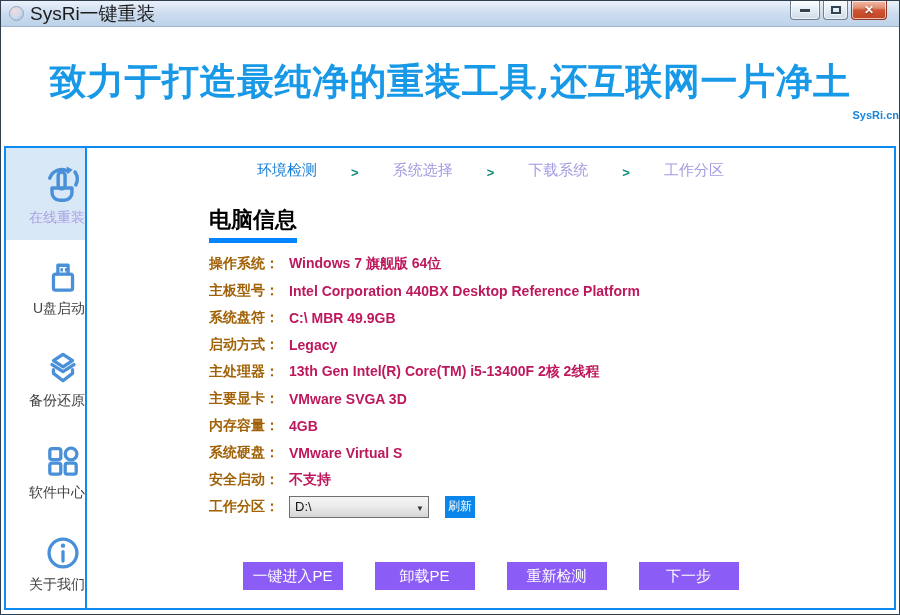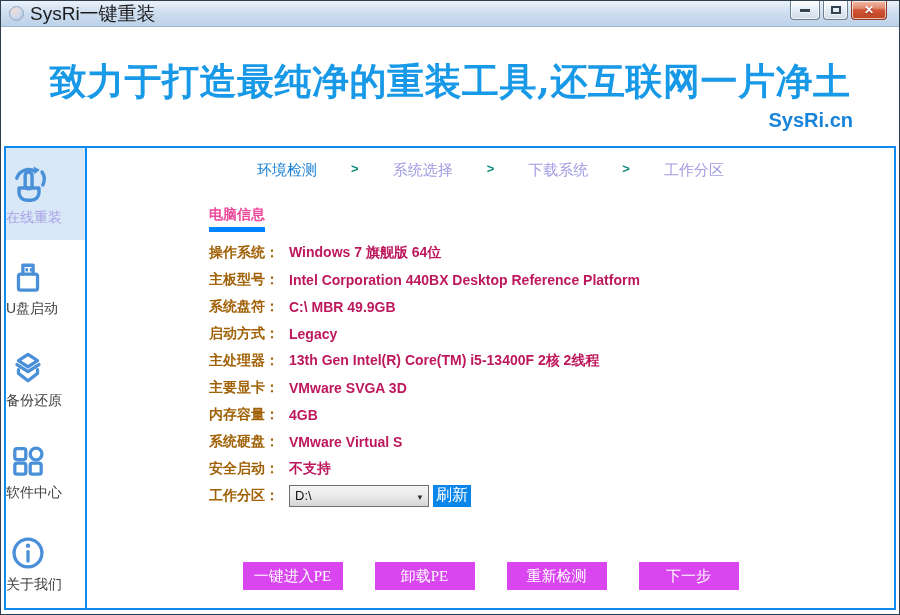--- a/index.html
+++ b/index.html
@@ -37,74 +37,74 @@
   .glyph-min { width:10px; height:3px; background:#33424f; box-shadow:0 1px 0 rgba(255,255,255,.7); }
   .glyph-max { width:10px; height:8px; border:2px solid #33424f; box-shadow:0 1px 0 rgba(255,255,255,.7); }
   .glyph-close { color:#fff; font-size:12px; font-weight:bold; line-height:1; text-shadow:0 1px 1px #7a2413; }
   
   .header { height:119px; background:#fff; }
   .slogan {
     margin-top:30px; text-align:center; white-space:nowrap;
     font-family:"DejaVu Serif", serif; font-weight:bold;
     font-size:37px; color:#1899e8; letter-spacing:0.5px;
   }
-  .site { text-align:right; padding-right:46px; margin-top:2px;
-    font-size:20px; font-weight:bold; color:#1884da; }
+  .site { text-align:right; margin-top:2px;
+    font-size:11px; font-weight:bold; color:#1884da; }
   
   .body {
     position:absolute; left:3px; right:3px; top:145px; bottom:4px;
     border:2px solid #0d8bf0; display:flex; background:#fff;
   }
   
   .sidebar { width:81px; border-right:2px solid #0d8bf0; display:flex; flex-direction:column; }
   .side-item {
-    flex:1; display:flex; flex-direction:column; align-items:flex-start;
+    flex:1; display:flex; flex-direction:column; align-items:flex-end;
     justify-content:center; gap:1px; cursor:pointer;
   }
   .side-item.active { background:#d9e8f6; }
   .side-label { font-size:14px; color:#404040; }
   .side-item.active .side-label { color:#a9a2e5; }
   .side-item svg { display:block; }
   
   .content { flex:1; position:relative; }
   .steps {
-    display:flex; justify-content:center; align-items:flex-start; gap:34px;
+    display:flex; justify-content:center; align-items:flex-end; gap:34px;
     margin-top:13px; font-size:15px;
   }
   .step { color:#a29ce2; cursor:default; }
   .step.active { color:#187fd6; }
   .step-arrow { color:#0d8a7a; font-weight:bold; font-size:13px; }
   .section-title-wrap { margin:25px 0 0 122px; }
   .section-title {
-    display:inline-block; font-size:14px; font-weight:bold; color:#ec4899;
+    display:inline-block; font-size:22px; font-weight:bold; color:#000000;
     border-bottom:5px solid #0084ff; padding-bottom:3px;
   }
   .info { margin-left:122px; margin-top:7px; }
   .row { height:27px; display:flex; align-items:center; font-size:14px; font-weight:bold; }
   .row-label { color:#a16207; width:80px; flex:0 0 auto; }
   .row-value { color:#be185d; }
   .combo {
     width:140px; height:22px; border:1px solid #707070; position:relative;
     background:linear-gradient(#f5f5f5,#ececec 45%,#d5d5d5);
     display:flex; align-items:center; padding:0 16px 0 5px;
     font-size:13px; font-weight:normal; color:#111; cursor:pointer;
   }
   .combo-arrow { position:absolute; right:4px; top:7px; font-size:8px; color:#333; }
   .refresh-btn {
-    margin-left:4px; min-width:30px; height:22px; padding:0 3px;
-    background:#0a85e9; color:#fff; font-size:16px; border:none;
+    margin-left:16px; min-width:30px; height:22px; padding:0 3px;
+    background:#0a85e9; color:#fff; font-size:12px; border:none;
     font-family:inherit; cursor:pointer;
   }
   .btns {
     position:absolute; left:0; right:0; bottom:18px;
     display:flex; justify-content:center; gap:32px;
   }
   .btn {
-    width:100px; height:28px; background:#d946ef; color:#fff; border:none;
-    font-size:15px; font-family:Liberation Serif, serif; cursor:pointer;
+    width:100px; height:28px; background:#8b5cf6; color:#fff; border:none;
+    font-size:15px; font-family:Liberation Sans, sans-serif; cursor:pointer;
   }
 </style>
 </head>
 <body>
 
 <div class="window">
 
   <div class="titlebar">
     <span class="app-icon"></span>
     <span class="title-text">SysRi一键重装</span>

